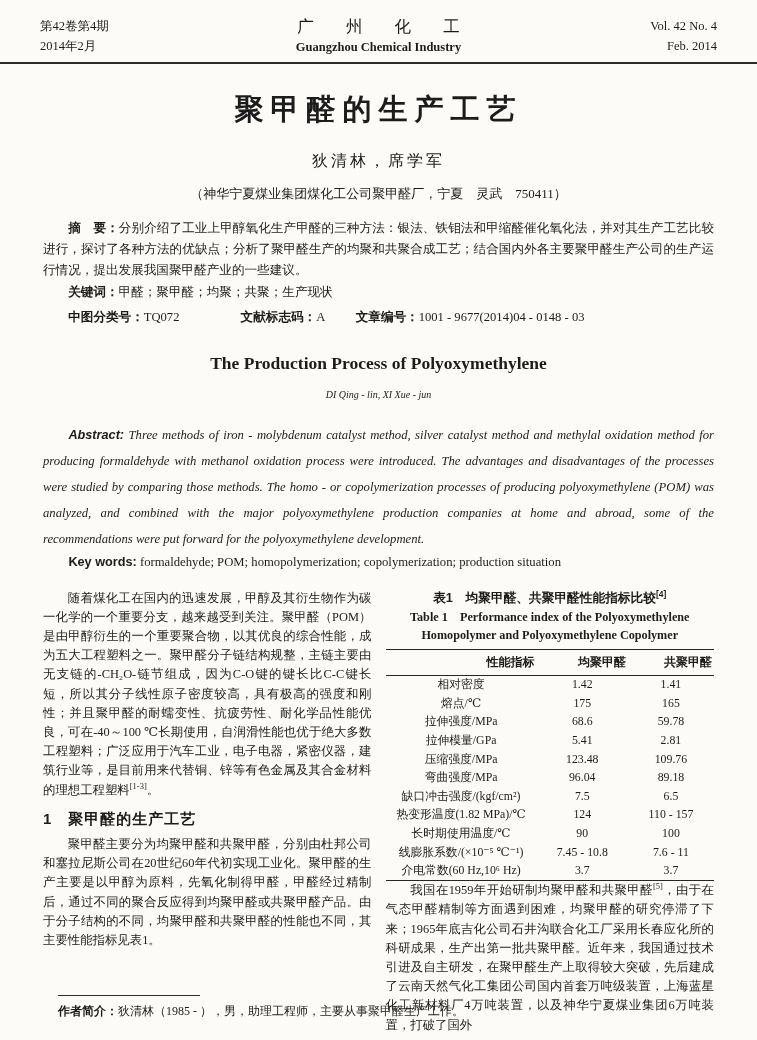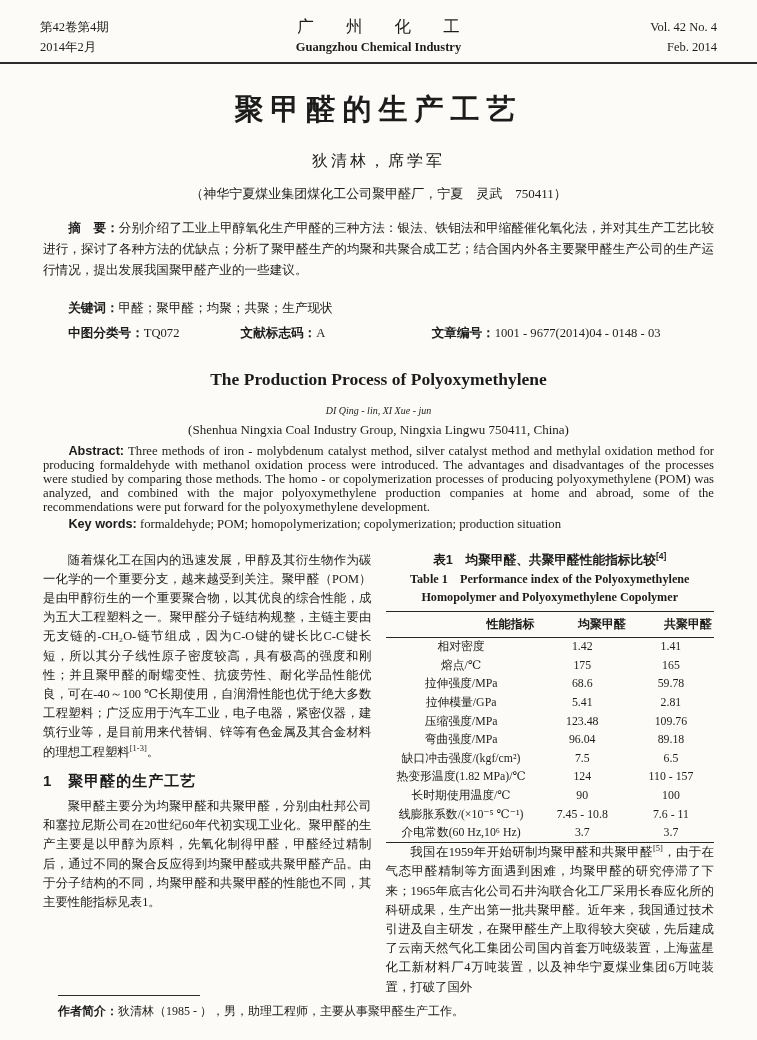--- a/index.html
+++ b/index.html
@@ -8,21 +8,21 @@
     background:#e9e9e7;
     font-family:"Liberation Serif","DejaVu Serif",serif;
     color:#1c1c1c;
   }
   .page{
     position:relative;width:757px;height:1040px;overflow:hidden;
     background:#fcfbf7;box-sizing:border-box;
   }
   
   .journal-header{
-    display:flex;justify-content:space-between;align-items:center;
+    display:flex;justify-content:space-between;align-items:flex-start;
     padding:16px 40px 5px 40px;
     border-bottom:2px solid #2b2b2b;
   }
   .hdr-left,.hdr-right{font-size:12.5px;line-height:20px;width:150px;}
   .hdr-left{text-align:left;}
   .hdr-right{text-align:right;}
   .hdr-center{text-align:center;flex:1;}
   .journal-name-zh{font-size:16.5px;letter-spacing:14px;text-indent:14px;line-height:22px;}
   .journal-name-en{font-size:12.5px;font-weight:bold;line-height:19px;}
   
@@ -30,29 +30,29 @@
     text-align:center;margin-top:26px;
     font-family:"Liberation Sans","DejaVu Sans",sans-serif;
     font-size:29px;font-weight:bold;letter-spacing:7px;
   }
   .authors-zh{text-align:center;margin-top:21px;font-size:16px;letter-spacing:3px;}
   .affil-zh{text-align:center;margin-top:13px;font-size:13px;}
   
   .meta{margin:15px 43px 0 43px;font-size:12.6px;line-height:21px;text-align:justify;}
   .lbl{font-weight:bold;font-family:"Liberation Sans","DejaVu Sans",sans-serif;}
   .abstract-zh,.keywords-zh,.clc-line{text-indent:2em;margin:0;}
-  .keywords-zh{margin-top:17px;}
+  .keywords-zh{margin-top:1px;}
   .clc-line{margin-top:4px;}
   .clc-gap1{margin-left:58px;}
-  .clc-gap2{margin-left:104px;font-family:Liberation Mono, monospace;}
+  .clc-gap2{margin-left:28px;font-family:Liberation Mono, monospace;}
   
   .en-title{text-align:center;margin-top:24px;font-size:17.5px;font-weight:bold;}
   .en-authors{text-align:center;margin-top:15px;font-size:10px;font-style:italic;}
   .en-affil{text-align:center;margin-top:6px;font-size:13px;}
-  .en-abstract{margin:6px 43px 0 43px;font-size:12.7px;line-height:14px;text-align:justify;text-indent:2em;}
+  .en-abstract{margin:22px 43px 0 43px;font-size:12.7px;line-height:26px;text-align:justify;text-indent:2em;font-style:italic;}
   .en-keywords{margin:0 43px;font-size:12.7px;line-height:21.5px;text-indent:2em;}
   
   .columns{display:flex;gap:14px;margin:15px 43px 0 43px;}
   .col{flex:1;min-width:0;font-size:12.4px;line-height:19.2px;text-align:justify;}
   .col p{margin:0;text-indent:2em;}
   .sec-heading{
     font-family:"Liberation Sans","DejaVu Sans",sans-serif;
     font-weight:bold;font-size:15px;margin:9px 0 7px 0;text-indent:0 !important;
     letter-spacing:1px;text-align:left;
   }
@@ -108,21 +108,20 @@
     <p class="keywords-zh"><span class="lbl">关键词：</span><span>甲醛；聚甲醛；均聚；共聚；生产现状</span></p>
     <p class="clc-line">
       <span class="lbl">中图分类号：</span><span>TQ072</span>
       <span class="lbl clc-gap1">文献标志码：</span><span>A</span>
       <span class="lbl clc-gap2">文章编号：</span><span>1001 - 9677(2014)04 - 0148 - 03</span>
     </p>
   </div>
 
   <div class="en-title">The Production Process of Polyoxymethylene</div>
   <div class="en-authors">DI Qing - lin, XI Xue - jun</div>
-  <div class="en-affil">(Shenhua Ningxia Coal Industry Group, Ningxia Lingwu 750411, China)</div>
   <p class="en-abstract"><span class="lbl">Abstract:</span> <span>Three methods of iron - molybdenum catalyst method, silver catalyst method and methylal oxidation method for producing formaldehyde with methanol oxidation process were introduced. The advantages and disadvantages of the processes were studied by comparing those methods. The homo - or copolymerization processes of producing polyoxymethylene (POM) was analyzed, and combined with the major polyoxymethylene production companies at home and abroad, some of the recommendations were put forward for the polyoxymethylene development.</span></p>
   <p class="en-keywords"><span class="lbl">Key words:</span> <span>formaldehyde; POM; homopolymerization; copolymerization; production situation</span></p>
 
   <div class="columns">
 
     <div class="col">
       <p><span>随着煤化工在国内的迅速发展，甲醇及其衍生物作为碳一化学的一个重要分支，越来越受到关注。聚甲醛（POM）是由甲醇衍生的一个重要聚合物，以其优良的综合性能，成为五大工程塑料之一。聚甲醛分子链结构规整，主链主要由无支链的-CH₂O-链节组成，因为C-O键的键长比C-C键长短，所以其分子线性原子密度较高，具有极高的强度和刚性；并且聚甲醛的耐蠕变性、抗疲劳性、耐化学品性能优良，可在-40～100 ℃长期使用，自润滑性能也优于绝大多数工程塑料；广泛应用于汽车工业，电子电器，紧密仪器，建筑行业等，是目前用来代替铜、锌等有色金属及其合金材料的理想工程塑料</span><sup class="ref">[1-3]</sup><span>。</span></p>
       <div class="sec-heading">1　聚甲醛的生产工艺</div>
       <p>聚甲醛主要分为均聚甲醛和共聚甲醛，分别由杜邦公司和塞拉尼斯公司在20世纪60年代初实现工业化。聚甲醛的生产主要是以甲醇为原料，先氧化制得甲醛，甲醛经过精制后，通过不同的聚合反应得到均聚甲醛或共聚甲醛产品。由于分子结构的不同，均聚甲醛和共聚甲醛的性能也不同，其主要性能指标见表1。</p>
     </div>

